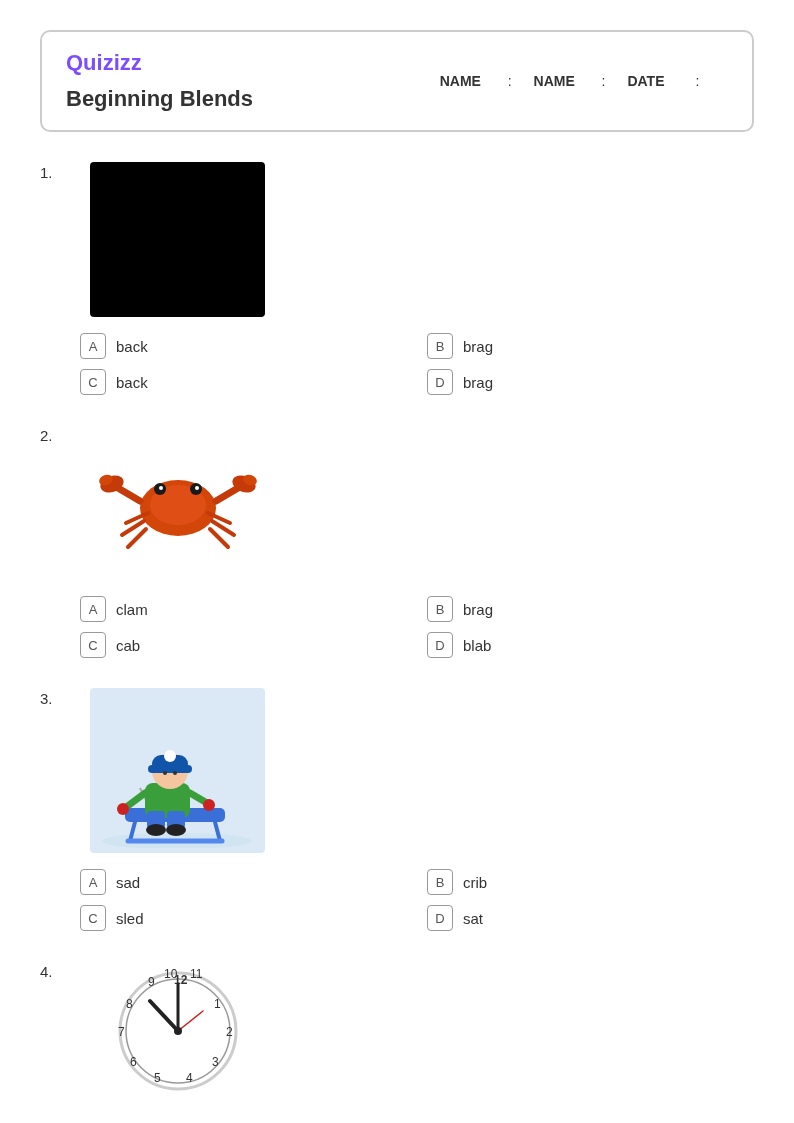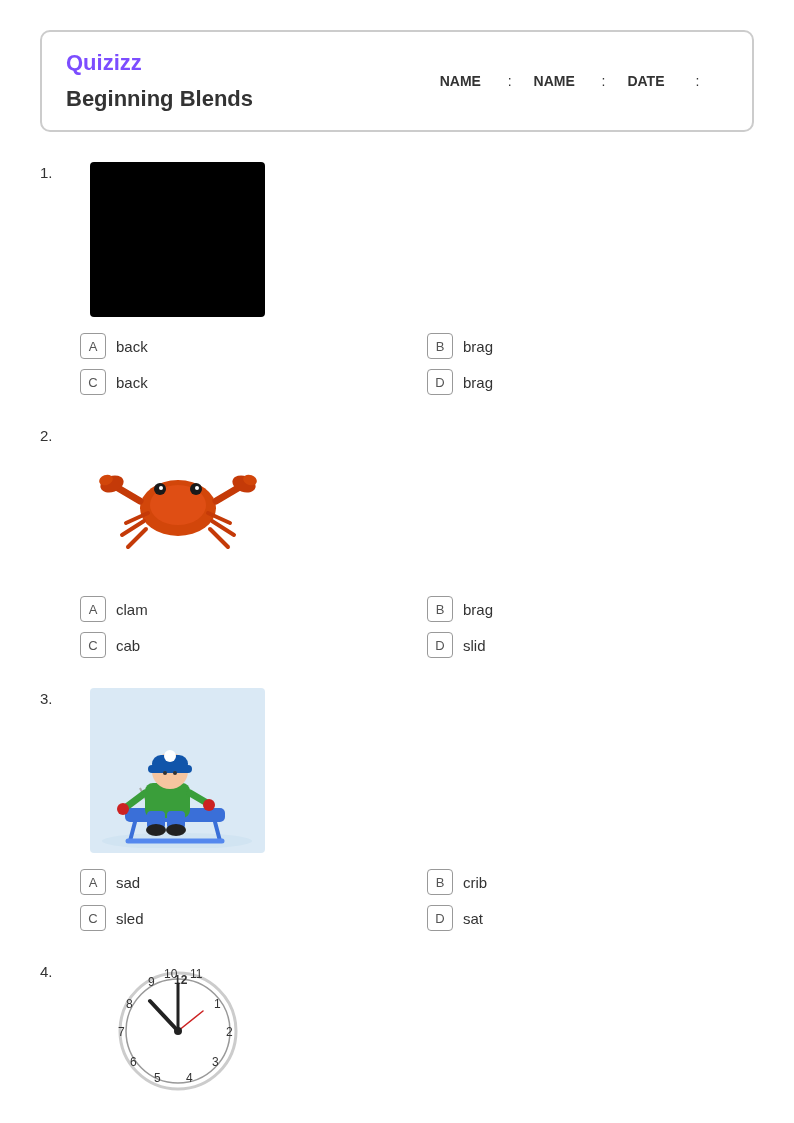--- a/index.html
+++ b/index.html
@@ -259,21 +259,21 @@
           <div class="answer-option">
             <div class="answer-letter">B</div>
             <span class="answer-text">brag</span>
           </div>
           <div class="answer-option">
             <div class="answer-letter">C</div>
             <span class="answer-text">cab</span>
           </div>
           <div class="answer-option">
             <div class="answer-letter">D</div>
-            <span class="answer-text">slid</span>
+            <span class="answer-text">blab</span>
           </div>
         </div>
       </div>
     </div>
   </div>
 
   <div class="question-block">
     <div class="question-row">
       <span class="q-num">3.</span>
       <div class="q-body">

